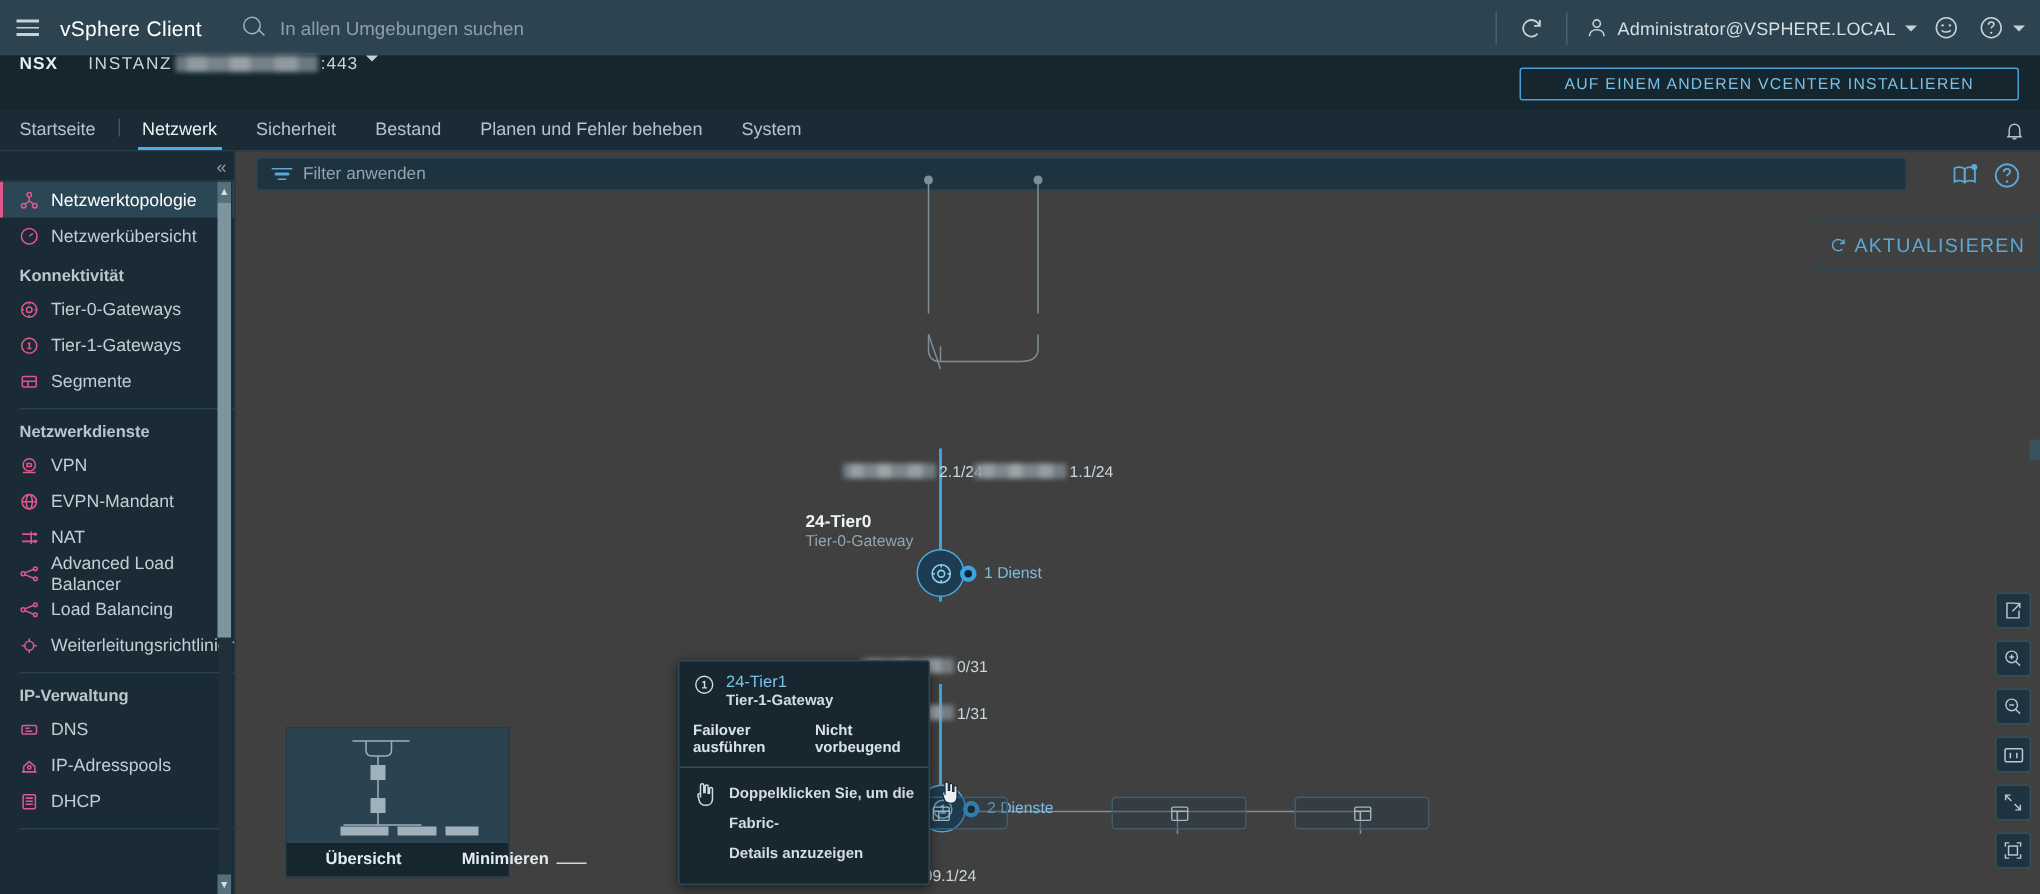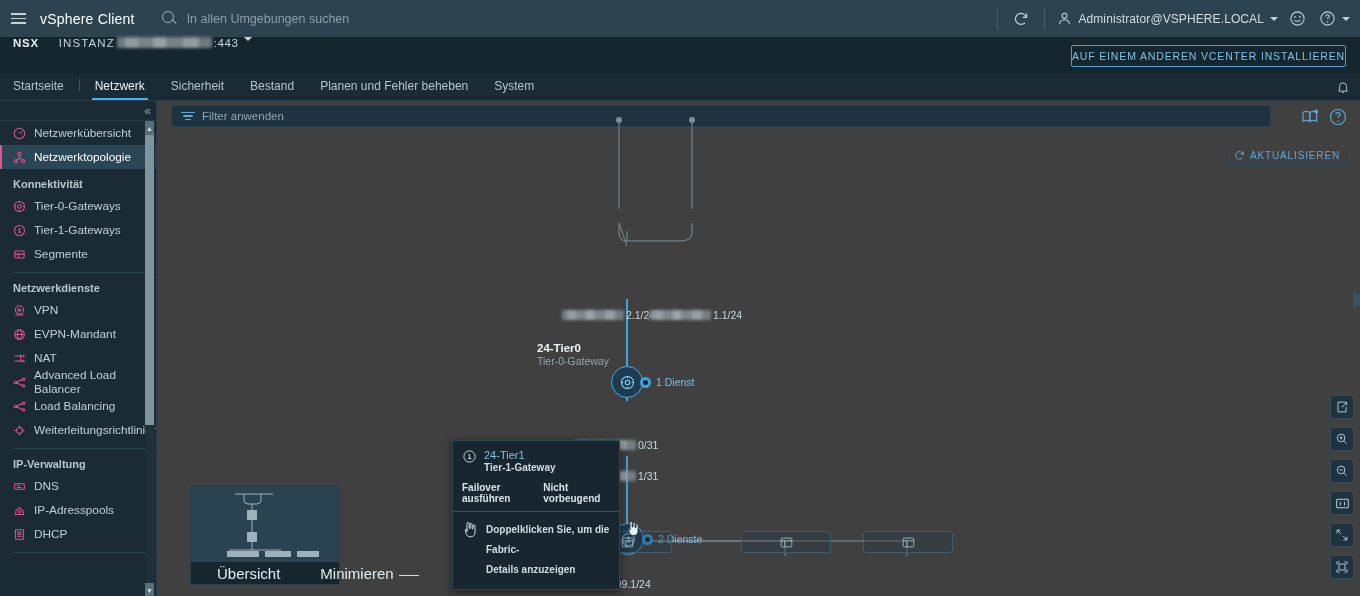--- a/index.html
+++ b/index.html
@@ -56,21 +56,21 @@
   .redact {
     display:inline-block; height:11px; width:95px; margin:0 2px;
     background:linear-gradient(90deg,#7f8b92 0 8%, #aab4ba 8% 22%, #8e999f 22% 38%,
       #b3bcc1 38% 52%, #8c979d 52% 70%, #aab4ba 70% 86%, #7f8b92 86% 100%);
     filter:blur(1.6px); vertical-align:-1px; border-radius:1px; opacity:.82;
   }
   .redact.md { width:62px; height:10px; }
   .nsx-port { font-size:11.5px; color:#c8d4d9; letter-spacing:.6px; }
   .nsx-caret { margin-left:5px; }
   .install-btn {
-    position:absolute; right:14px; top:45px; height:22px; padding:0 0;
+    position:absolute; right:14px; top:45px; height:22px; padding:0 29px;
     border:1px solid #4a9fd4; border-radius:2px; background:transparent;
     color:#7cc0e8; font-family:"Liberation Sans", sans-serif;
     font-size:10.5px; letter-spacing:.85px; cursor:pointer;
     display:flex; align-items:center;
   }
 
   
   .tabbar {
     position:absolute; left:0; top:73px; width:1360px; height:28px;
     background:#1b2b35; border-bottom:1px solid #2b3f4a;
@@ -138,24 +138,24 @@
   .filter-icon i:nth-child(1){ top:1px; width:14px; }
   .filter-icon i:nth-child(2){ top:4.5px; width:10px; left:2px; }
   .filter-icon i:nth-child(3){ top:8px; width:6px; left:4px; }
   .filter-text { font-size:11.5px; color:#93a5ae; }
   .hdr-icon { position:absolute; top:6px; width:20px; height:20px; cursor:pointer;
               color:#5ca8d6; }
   .hdr-icon.book { right:40px; }
   .hdr-icon.help { right:12px; }
 
   .refresh-btn {
-    position:absolute; right:10px; top:44px; height:20px; padding:0 9px;
+    position:absolute; right:0; top:44px; height:36px; padding:0 9px;
     border:1px solid #2c4a59; border-radius:2px; background:transparent;
     display:flex; align-items:center; gap:5px; cursor:pointer;
-    color:#5ca8d6; font-size:10px; letter-spacing:.85px;
+    color:#5ca8d6; font-size:13px; letter-spacing:.85px;
     font-family:"Liberation Sans", sans-serif;
   }
 
   
   .graph { position:absolute; left:0; top:0; width:1203px; height:495px; }
   .node-label { position:absolute; white-space:nowrap; }
   .node-title { font-size:11.5px; font-weight:bold; color:#eef4f7; }
   .node-sub { font-size:10.5px; color:#93a6b0; margin-top:1px; }
   .ipchip { position:absolute; font-size:10.5px; color:#cbd7dd; white-space:nowrap; }
   .svc-pill { position:absolute; display:flex; align-items:center; gap:5px;
@@ -191,21 +191,21 @@
 
   
   .minimap {
     position:absolute; left:33px; bottom:11px; width:150px; height:100px;
     background:#16262f; border:1px solid #2a404b;
   }
   .mini-canvas { position:relative; width:100%; height:76px; background:#2b4350;
                  margin:0; }
   .mini-foot { height:22px; display:flex; align-items:center;
                justify-content:space-between; padding:0 6px; }
-  .mini-foot span { font-size:15px; color:#e2ebef; font-weight:normal;padding-left:20px; }
+  .mini-foot span { font-size:11px; color:#e2ebef; font-weight:bold;padding-left:20px; }
   .mini-min { display:flex; align-items:center; gap:5px; cursor:pointer; }
   .mini-dash { width:9px; height:1.6px; background:#cfdbe1; margin-top:5px; }
   .mm-node { position:absolute; background:#9fb1bb; }
 
   
   .rtool { position:absolute; right:6px; }
   .rbtn {
     width:24px; height:24px; border:1px solid #33505e; border-radius:3px;
     background:#1e3240; display:flex; align-items:center; justify-content:center;
     margin-bottom:8px; cursor:pointer; color:#b9c9d1;
@@ -290,40 +290,40 @@
       </svg>
     </div>
   </div>
 
   <div class="sidebar">
     <div class="collapse-row">
       <div class="collapse-btn">«</div>
     </div>
     <div class="side-scroll">
 
-      <div class="side-item">
-        <span class="sicon">
-          <svg width="13" height="13" viewBox="0 0 14 14" fill="none" stroke="#e0568f" stroke-width="1.1">
-            <circle cx="7" cy="7" r="5.6"></circle>
-              <path d="M7 7l2.6-2"></path>
-          </svg>
-        </span>
-        <span>Netzwerkübersicht</span>
-      </div>
-
       <div class="side-item active">
         <span class="sicon">
           <svg width="13" height="13" viewBox="0 0 14 14" fill="none" stroke="#e0568f" stroke-width="1.1">
             <circle cx="7" cy="3" r="1.6"></circle>
               <circle cx="3" cy="11" r="1.6"></circle>
               <circle cx="11" cy="11" r="1.6"></circle>
             <path d="M7 4.6v3M7 7.6L3.8 9.8M7 7.6l3.2 2.2"></path>
           </svg>
         </span>
         <span>Netzwerktopologie</span>
+      </div>
+
+      <div class="side-item">
+        <span class="sicon">
+          <svg width="13" height="13" viewBox="0 0 14 14" fill="none" stroke="#e0568f" stroke-width="1.1">
+            <circle cx="7" cy="7" r="5.6"></circle>
+              <path d="M7 7l2.6-2"></path>
+          </svg>
+        </span>
+        <span>Netzwerkübersicht</span>
       </div>
 
       <div class="side-group">Konnektivität</div>
 
       <div class="side-item">
         <span class="sicon">
           <svg width="13" height="13" viewBox="0 0 14 14" fill="none" stroke="#e0568f" stroke-width="1.1">
             <circle cx="7" cy="7" r="5.4"></circle>
               <circle cx="7" cy="7" r="2"></circle>
             <path d="M7 1.6v1.6M7 10.8v1.6M1.6 7h1.6M10.8 7h1.6"></path>

